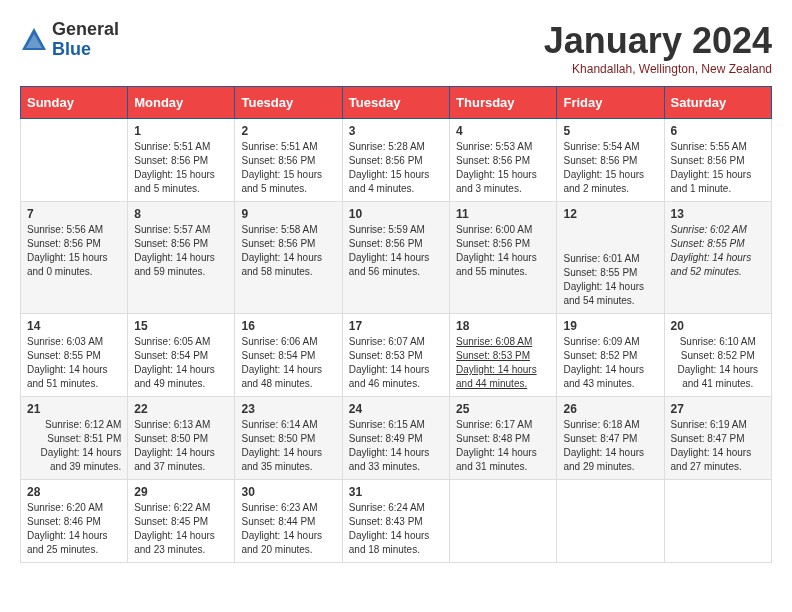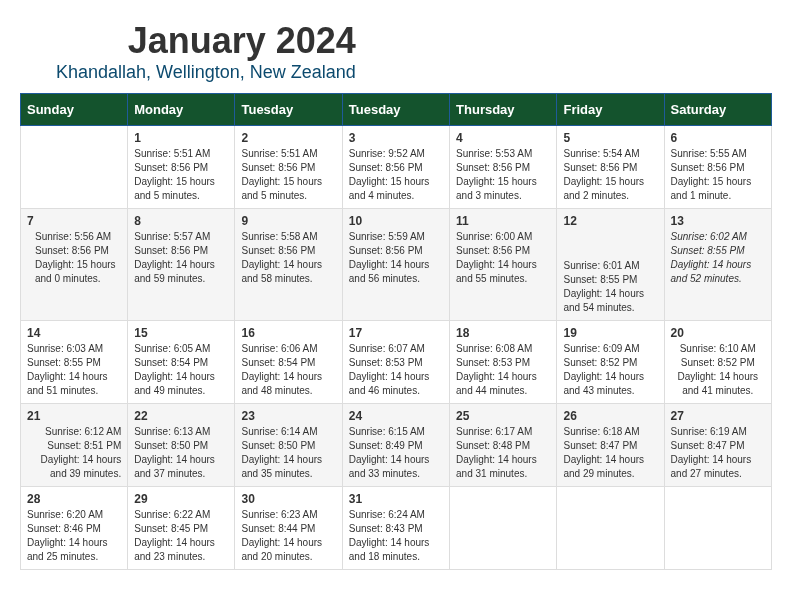--- a/index.html
+++ b/index.html
@@ -34,31 +34,31 @@
     }
     .title-section {
       text-align: right;
     }
     .month-year {
       font-size: 36px;
       font-weight: bold;
       color: #333;
     }
     .location {
-      font-size: 18px;
-      color: #0c4a6e;
+      font-size: 12px;
+      color: #7f1d1d;
       padding-left: 36px;
     }
     .calendar {
       width: 100%;
       border-collapse: collapse;
       border: 1px solid #ccc;
     }
     .calendar th {
-      background-color: #14532d;
+      background-color: #ef4444;
       color: #fff;
       text-align: left;
       padding: 8px 6px;
       font-size: 13px;
       font-weight: bold;
       border: 1px solid #1e5a9a;
     }
     .calendar td {
       vertical-align: top;
       padding: 5px 6px;
@@ -84,20 +84,30 @@
       color: #333;
     }
     .empty-cell {
       background: #fff !important;
     }
   </style>
 </head>
 <body>
 
 <div class="header">
+  <div class="logo">
+    <svg class="logo-icon" viewBox="0 0 28 28">
+      <polygon points="14,2 26,24 2,24" fill="#2a6db5"></polygon>
+      <polygon points="14,8 22,22 6,22" fill="#fff" opacity="0.3"></polygon>
+    </svg>
+    <div class="logo-text">
+      <span class="logo-general">General</span><br>
+      <span class="logo-blue">Blue</span>
+    </div>
+  </div>
   <div class="title-section">
     <div class="month-year">January 2024</div>
     <div class="location">Khandallah, Wellington, New Zealand</div>
   </div>
 </div>
 
 <table class="calendar">
   <thead>
     <tr>
     <th>Sunday</th>
@@ -121,21 +131,21 @@
         </td>
         <td>
           <span class="day-number">2</span>
           <div class="day-info" style="white-space: pre-line;">Sunrise: 5:51 AM
 Sunset: 8:56 PM
 Daylight: 15 hours
 and 5 minutes.</div>
         </td>
         <td>
           <span class="day-number">3</span>
-          <div class="day-info" style="white-space: pre-line;">Sunrise: 9:52 AM
+          <div class="day-info" style="white-space: pre-line;">Sunrise: 5:28 AM
 Sunset: 8:56 PM
 Daylight: 15 hours
 and 4 minutes.</div>
         </td>
         <td>
           <span class="day-number">4</span>
           <div class="day-info" style="white-space: pre-line;">Sunrise: 5:53 AM
 Sunset: 8:56 PM
 Daylight: 15 hours
 and 3 minutes.</div>
@@ -151,21 +161,21 @@
           <span class="day-number">6</span>
           <div class="day-info" style="white-space: pre-line;">Sunrise: 5:55 AM
 Sunset: 8:56 PM
 Daylight: 15 hours
 and 1 minute.</div>
         </td>
       </tr>
       <tr>
         <td>
           <span class="day-number">7</span>
-          <div class="day-info" style="white-space: pre-line; margin-left: 8px;">Sunrise: 5:56 AM
+          <div class="day-info" style="white-space: pre-line;">Sunrise: 5:56 AM
 Sunset: 8:56 PM
 Daylight: 15 hours
 and 0 minutes.</div>
         </td>
         <td>
           <span class="day-number">8</span>
           <div class="day-info" style="white-space: pre-line;">Sunrise: 5:57 AM
 Sunset: 8:56 PM
 Daylight: 14 hours
 and 59 minutes.</div>
@@ -230,21 +240,21 @@
         </td>
         <td>
           <span class="day-number">17</span>
           <div class="day-info" style="white-space: pre-line;">Sunrise: 6:07 AM
 Sunset: 8:53 PM
 Daylight: 14 hours
 and 46 minutes.</div>
         </td>
         <td>
           <span class="day-number">18</span>
-          <div class="day-info" style="white-space: pre-line;">Sunrise: 6:08 AM
+          <div class="day-info" style="white-space: pre-line; text-decoration: underline;">Sunrise: 6:08 AM
 Sunset: 8:53 PM
 Daylight: 14 hours
 and 44 minutes.</div>
         </td>
         <td>
           <span class="day-number">19</span>
           <div class="day-info" style="white-space: pre-line;">Sunrise: 6:09 AM
 Sunset: 8:52 PM
 Daylight: 14 hours
 and 43 minutes.</div>

